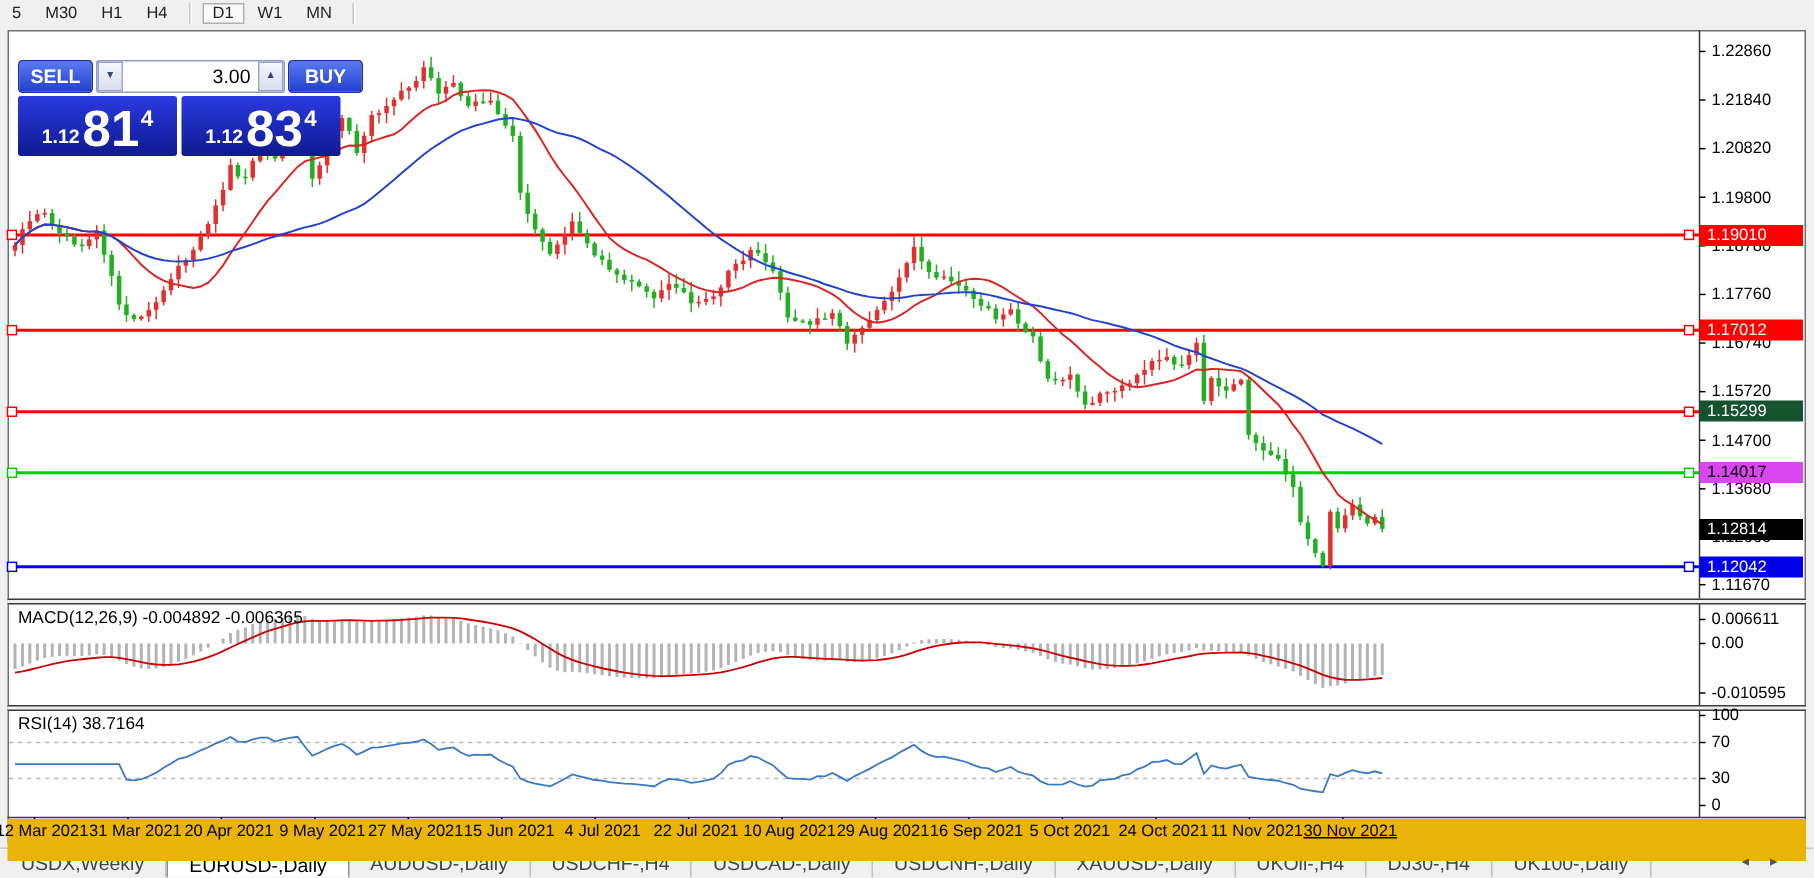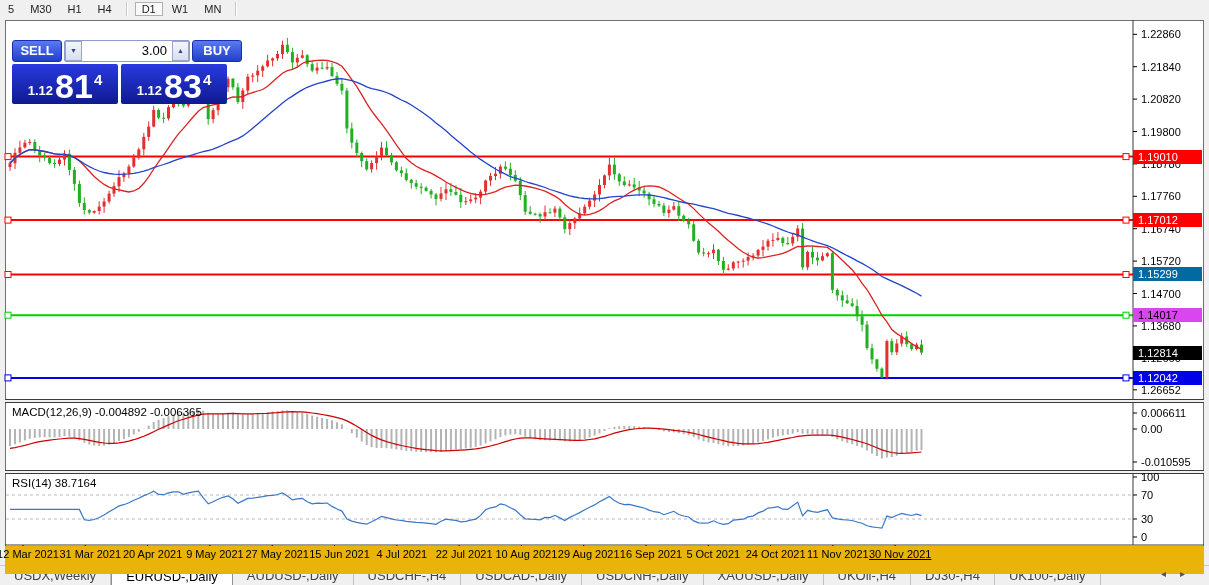--- a/index.html
+++ b/index.html
@@ -730,31 +730,31 @@
       <div class="tick-label" style="top: 46.7005px; text-align: right;">1.21840</div>
       <div class="tick-label" style="top: 79.101px;">1.20820</div>
       <div class="tick-label" style="top: 111.501px;">1.19800</div>
       <div class="tick-label" style="top: 143.902px;">1.18780</div>
       <div class="tick-label" style="top: 176.302px;">1.17760</div>
       <div class="tick-label" style="top: 208.703px;">1.16740</div>
       <div class="tick-label" style="top: 241.103px;">1.15720</div>
       <div class="tick-label" style="top: 273.504px;">1.14700</div>
       <div class="tick-label" style="top: 305.904px;">1.13680</div>
       <div class="tick-label" style="top: 338.305px;">1.12660</div>
-      <div class="tick-label" style="top: 369.752px;">1.26652</div>
+      <div class="tick-label" style="top: 369.752px;">1.11670</div>
       <div class="tick-label" style="top: 393px;">0.006611</div>
       <div class="tick-label" style="top: 409px;">0.00</div>
       <div class="tick-label" style="top: 442px;">-0.010595</div>
       <div class="tick-label" style="top: 457px;">100</div>
       <div class="tick-label" style="top: 475px;">70</div>
       <div class="tick-label" style="top: 499px;">30</div>
       <div class="tick-label" style="top: 517px;">0</div>
       <div class="price-badge" style="top: 136.596px; background: rgb(255, 0, 0); color: rgb(255, 255, 255);">1.19010</div>
       <div class="price-badge" style="top: 200.063px; background: rgb(255, 0, 0); color: rgb(255, 255, 255);">1.17012</div>
-      <div class="price-badge" style="top: 254.477px; background: #0369a1; color: rgb(255, 255, 255);">1.15299</div>
+      <div class="price-badge" style="top: 254.477px; background: #14532d; color: rgb(255, 255, 255);">1.15299</div>
       <div class="price-badge" style="top: 295.2px; background: #d946ef; color: rgb(0, 0, 0);">1.14017</div>
       <div class="price-badge" style="top: 357.936px; background: rgb(0, 0, 232); color: rgb(255, 255, 255);">1.12042</div>
       <div class="price-badge" style="top: 333.413px; background: rgb(0, 0, 0); color: rgb(255, 255, 255);">1.12814</div>
     </div>
 
   <div id="date-axis">
       <div class="date-label" style="left: 23px;">12 Mar 2021</div>
       <div class="date-label" style="left: 85.3px;">31 Mar 2021</div>
       <div class="date-label" style="left: 147.6px;">20 Apr 2021</div>
       <div class="date-label" style="left: 209.9px;">9 May 2021</div>

